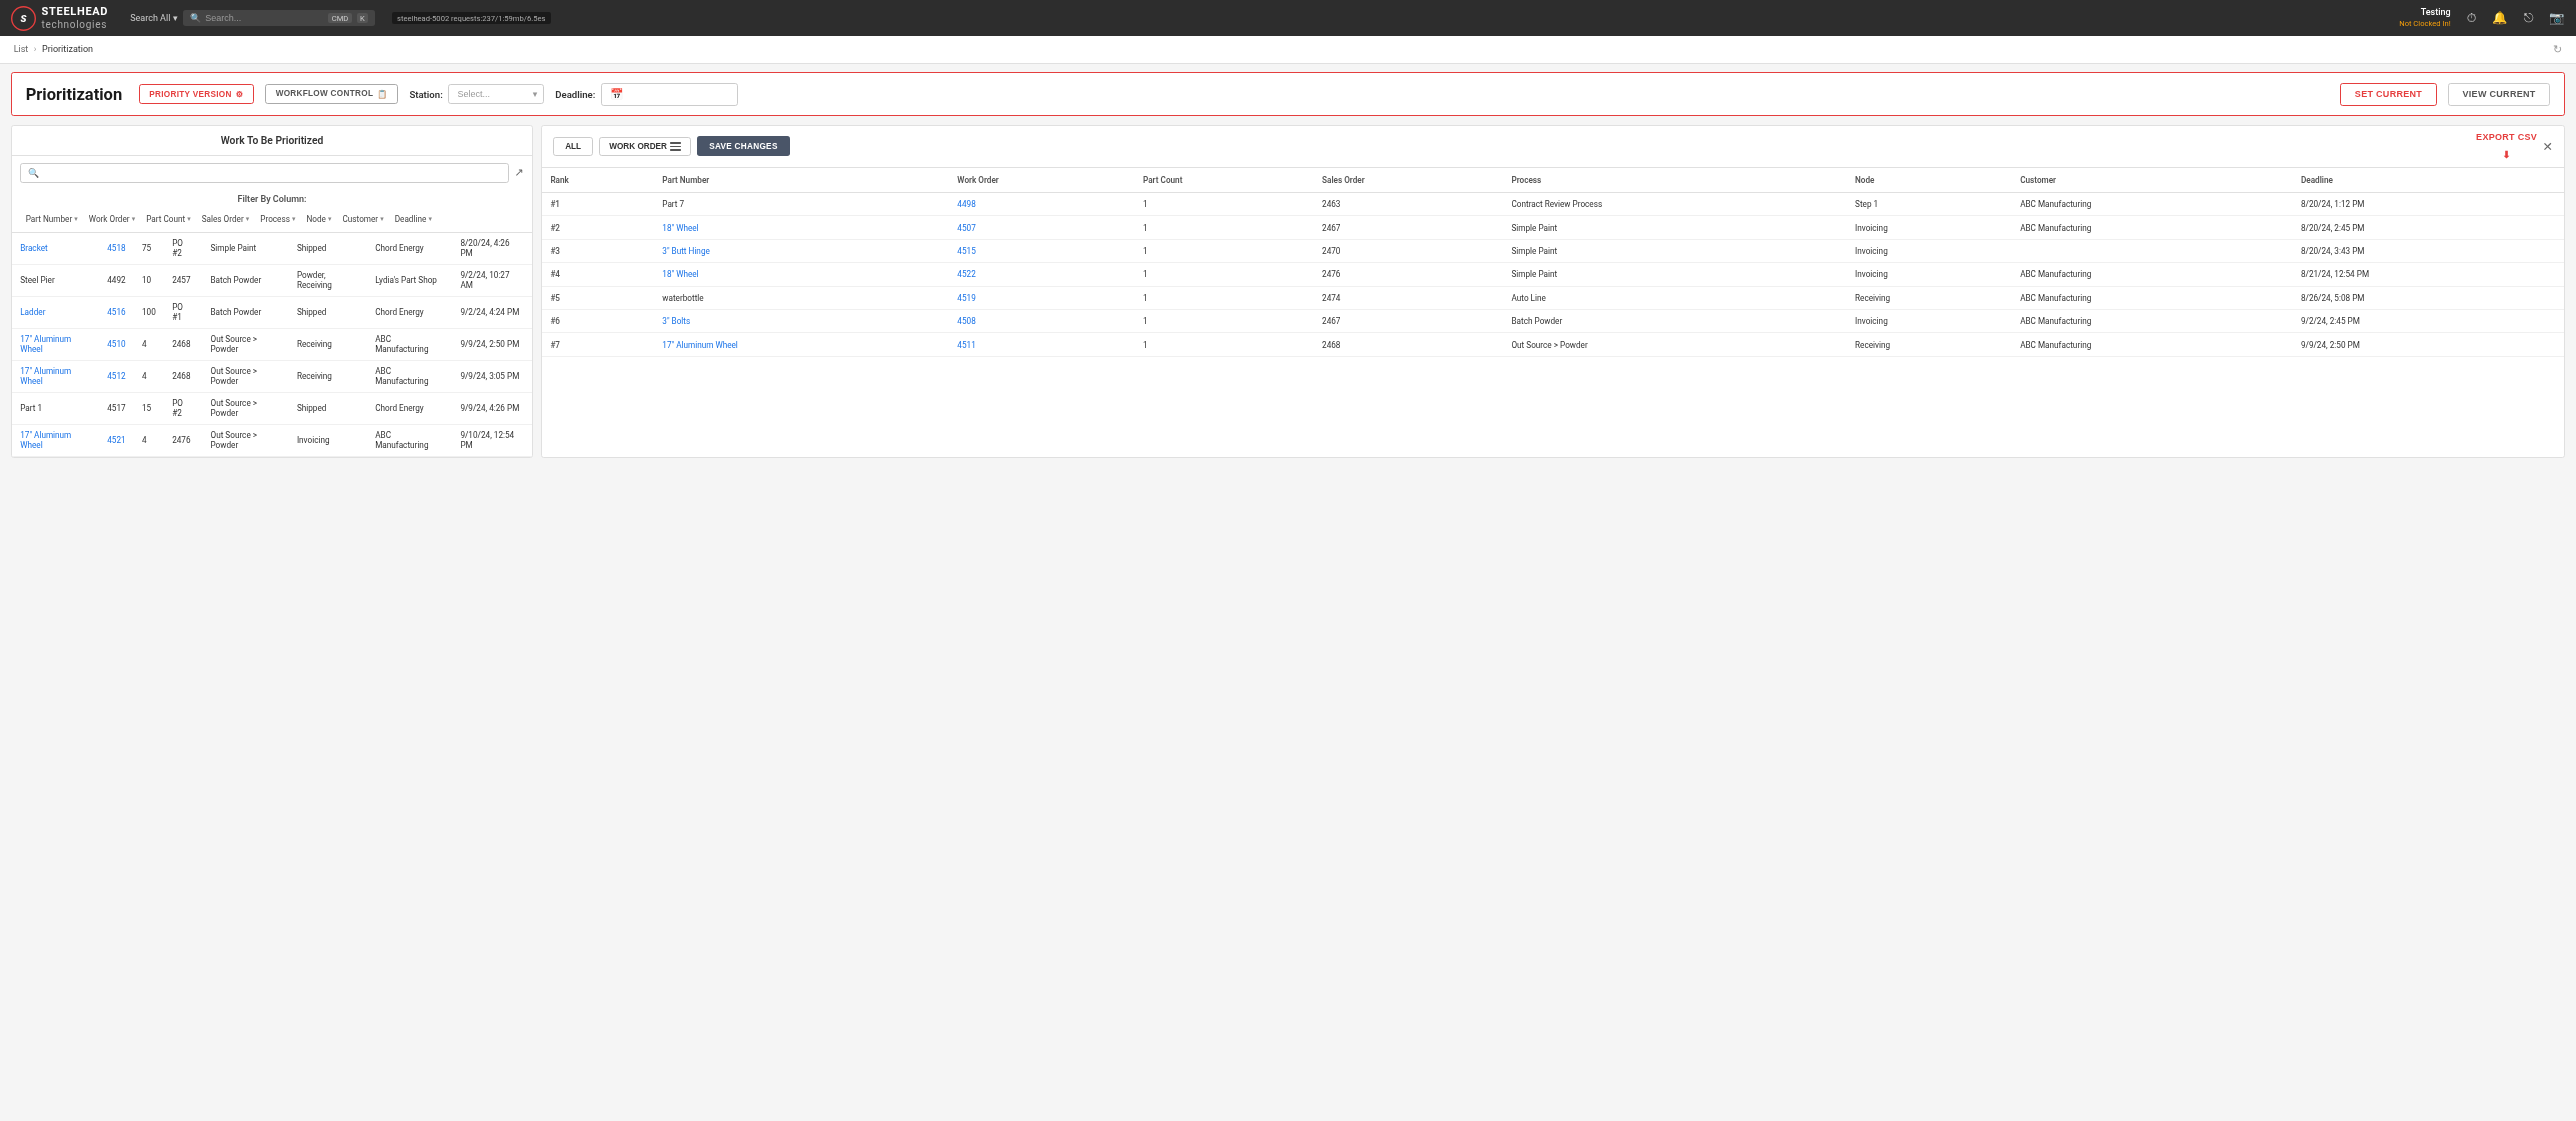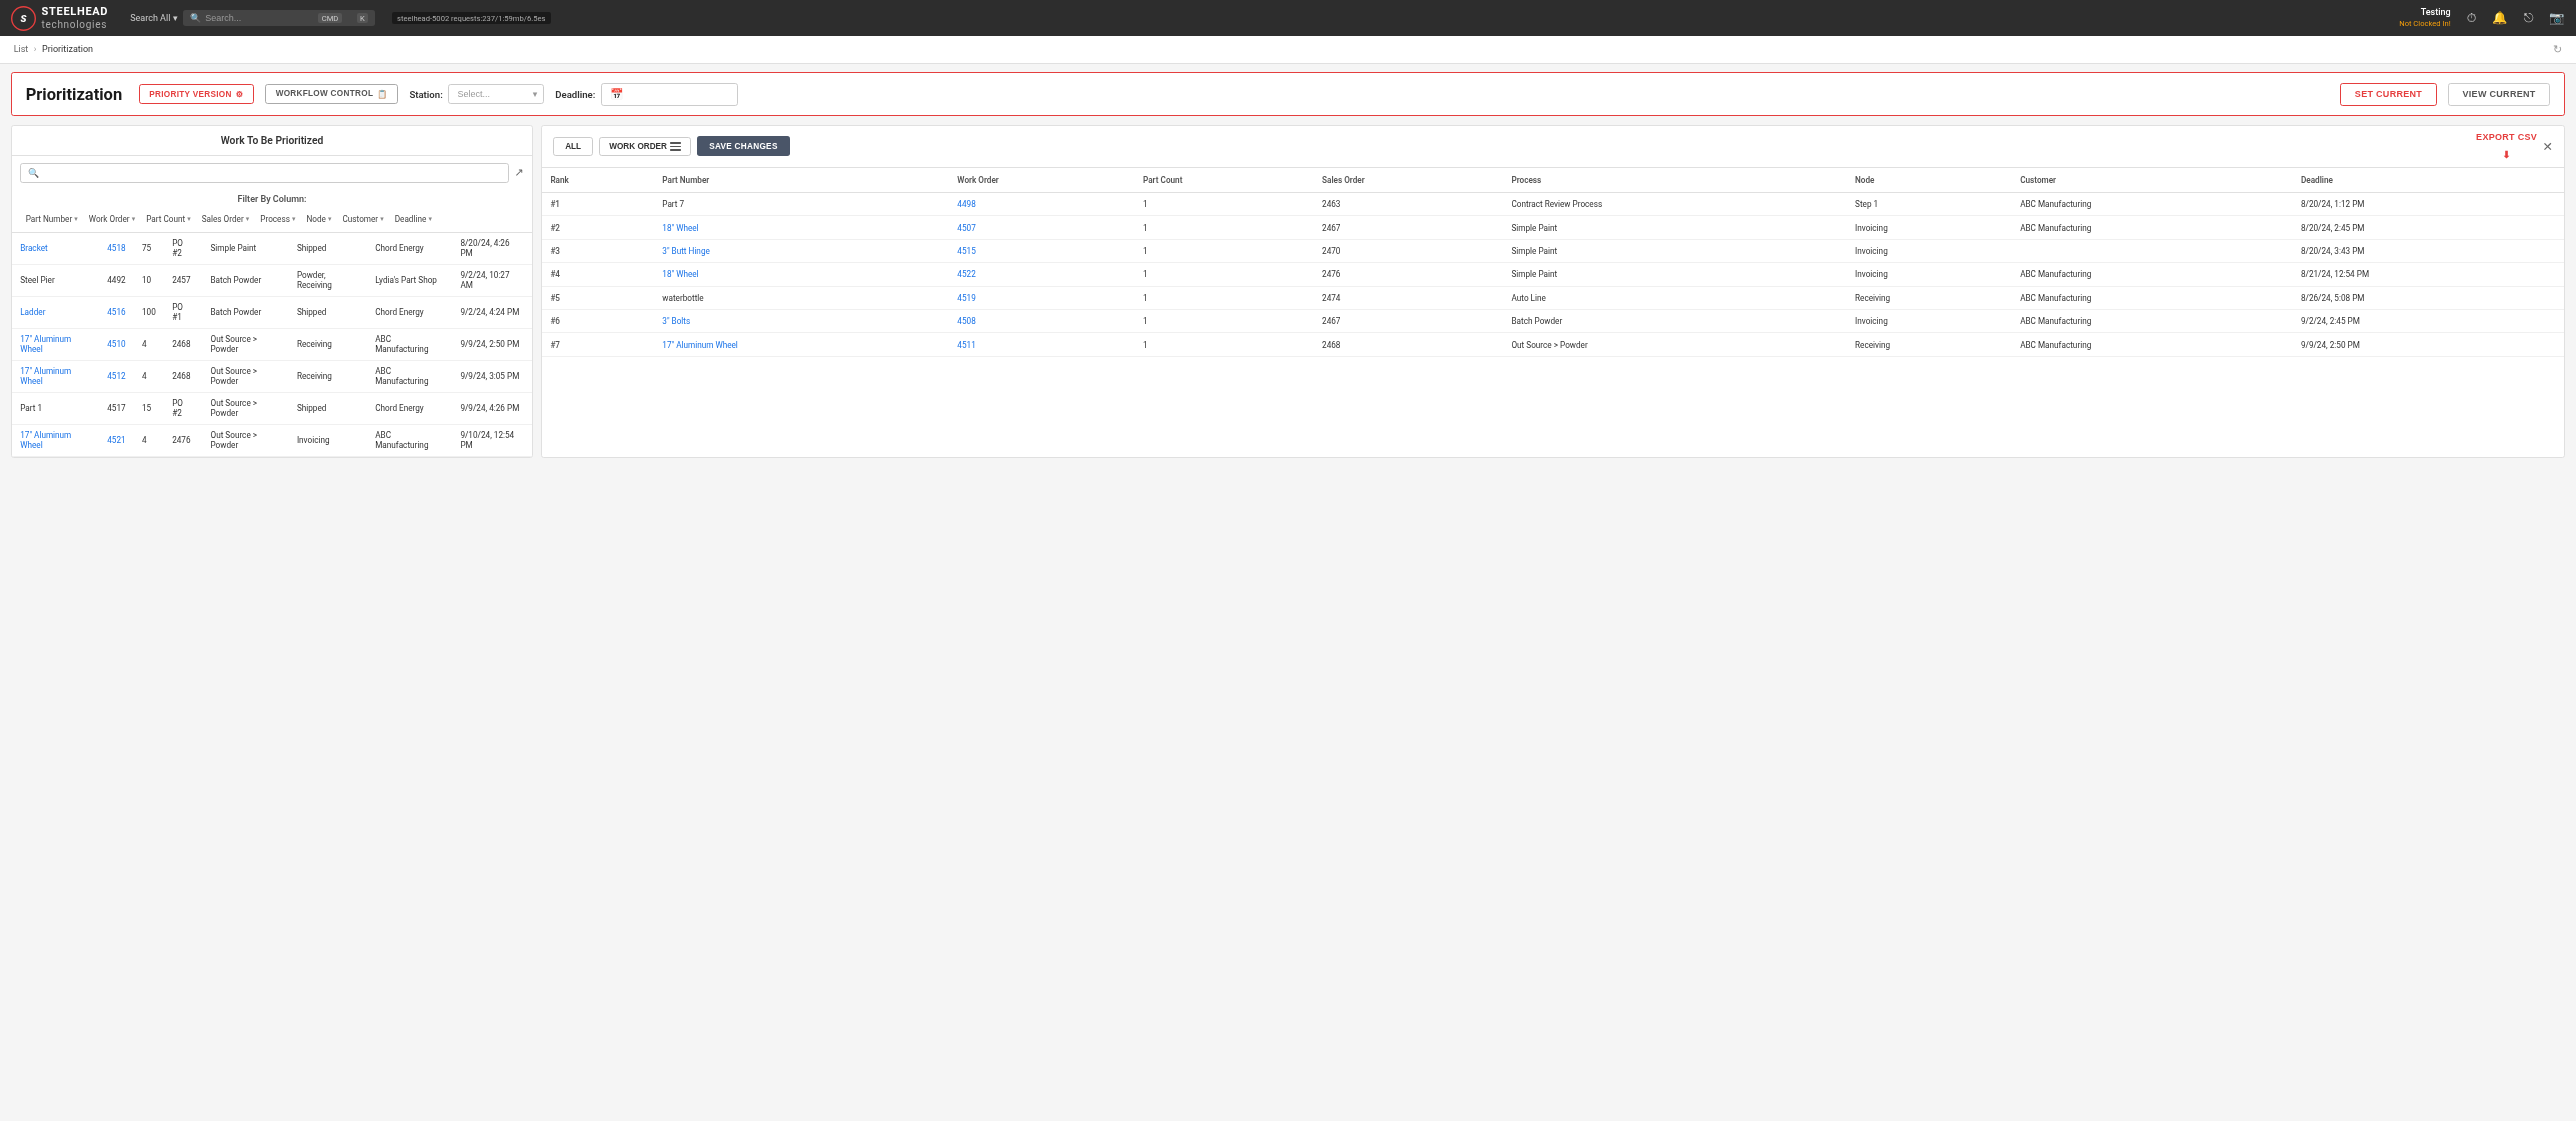--- a/index.html
+++ b/index.html
@@ -18,21 +18,21 @@
     .nav-logo { display: flex; align-items: center; gap: 5.5px; }
     .nav-logo-icon { width: 25px; height: 25px; }
     .nav-logo-text { display: flex; flex-direction: column; line-height: 1.2; }
     .nav-logo-text span:first-child { font-size: 11px; font-weight: 700; letter-spacing: 0.7px; }
     .nav-logo-text span:last-child { font-size: 10px; color: #aaa; letter-spacing: 0.7px; }
     .nav-search-section { display: flex; align-items: center; gap: 5.5px; margin-left: 11px; }
     .nav-search-all { display: flex; gap: 2.7px; color: #ccc; font-size: 9px; cursor: pointer; }
     .nav-search-box { display: flex; align-items: center; background: #444; border-radius: 2.7px; padding: 2.7px 6.9px; gap: 4.1px; width: 192px; }
     .nav-search-box input { background: transparent; border: none; outline: none; color: white; font-size: 9px; width: 100%; }
     .nav-search-box input::placeholder { color: #999; }
-    .kbd-hint { display: flex; gap: 15px; align-items: center; margin-left: auto; }
+    .kbd-hint { display: flex; gap: 5px; align-items: center; margin-left: auto; }
     .kbd { background: #555; border-radius: 2.1px; padding: 0.7px 3.4px; font-size: 7.6px; color: #ccc; }
     .nav-url-hint { background: #1a1a1a; color: #aaa; padding: 1.4px 5.5px; border-radius: 2.1px; font-size: 7.6px; margin-left: 5.5px; }
     .nav-right { margin-left: auto; display: flex; align-items: center; gap: 16px; color: white; }
     .nav-user { display: flex; flex-direction: column; align-items: flex-end; line-height: 1.3; }
     .nav-user .name { font-size: 9px; font-weight: 500; }
     .nav-user .status { font-size: 7.6px; color: #f59e0b; }
     .nav-icon { font-size: 12.4px; cursor: pointer; color: #ccc; }
 
     
     .breadcrumb-bar {

